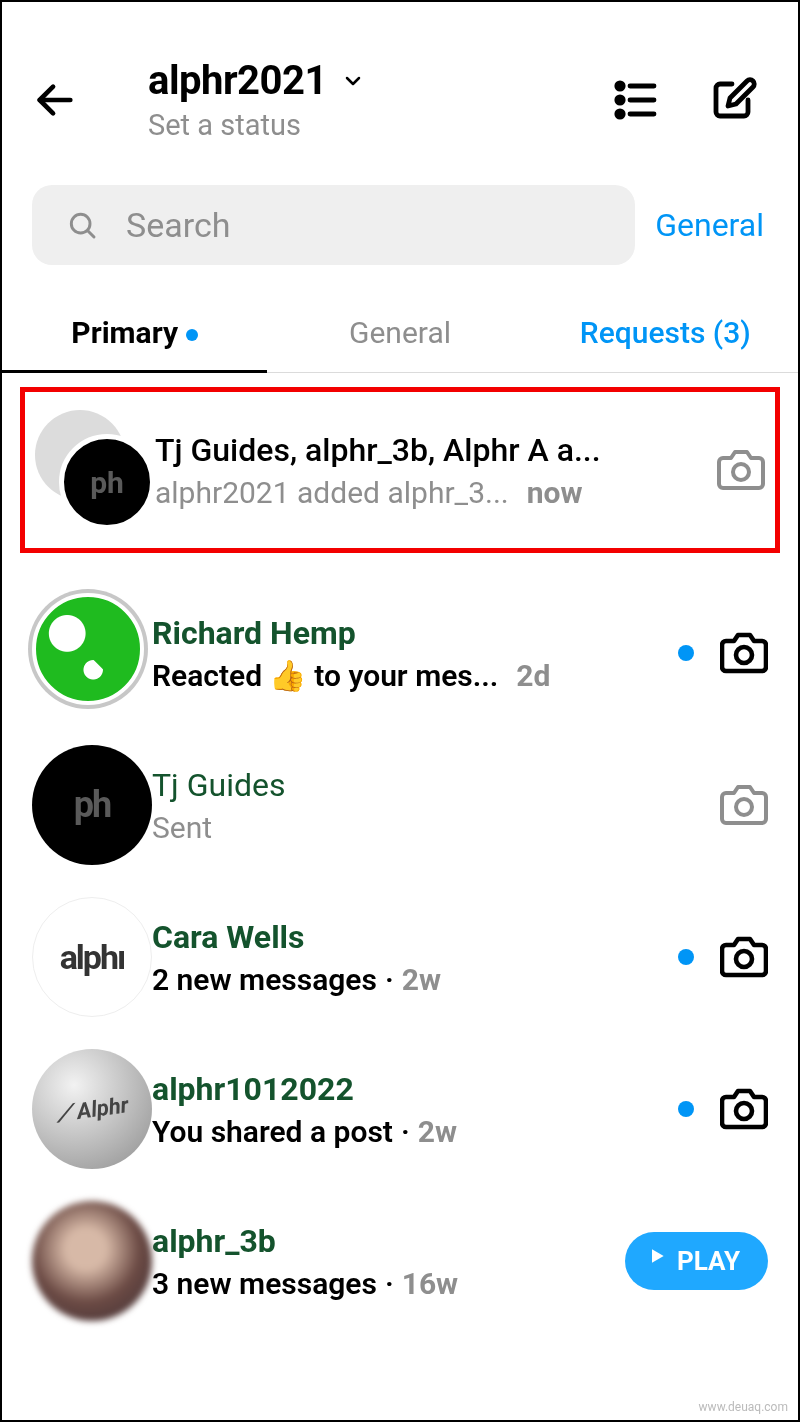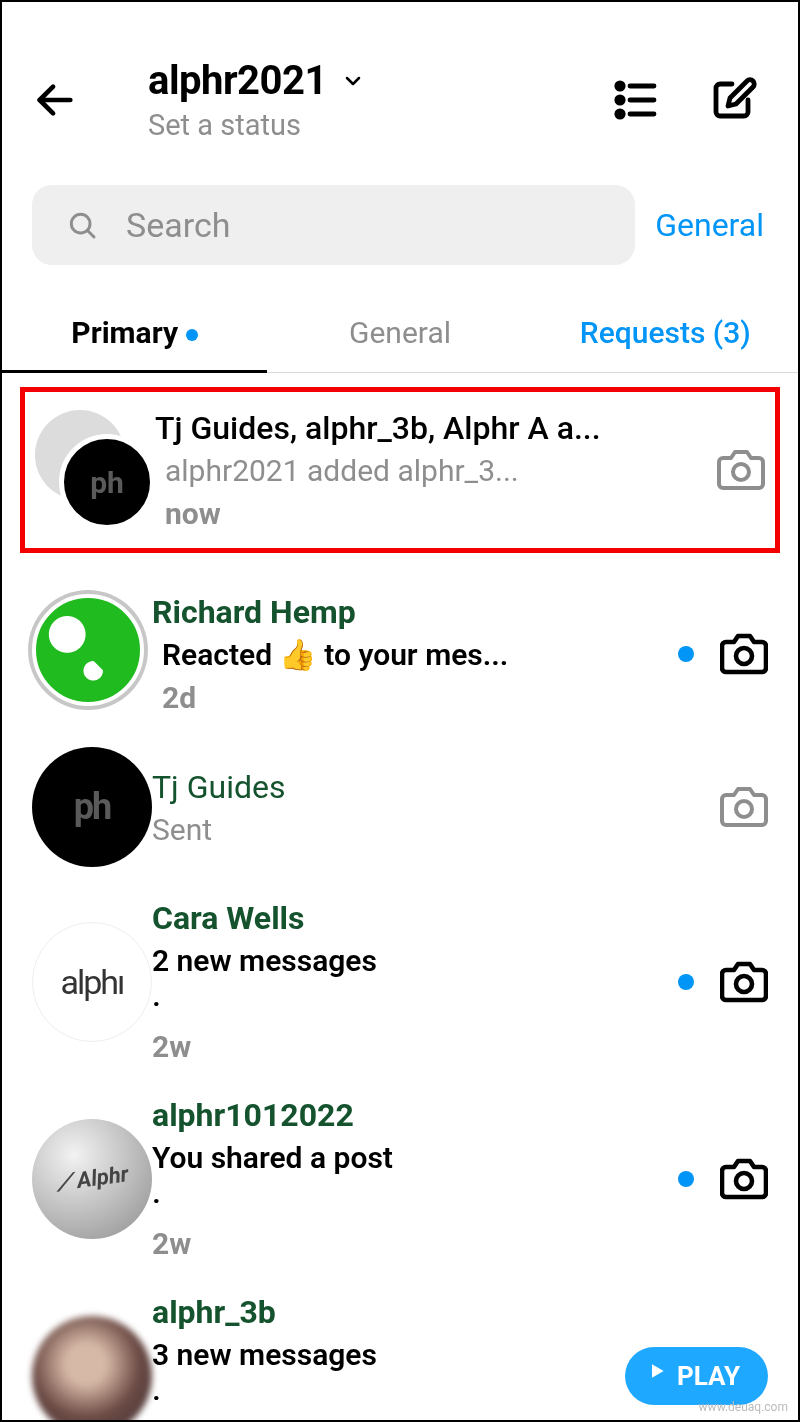--- a/index.html
+++ b/index.html
@@ -87,25 +87,25 @@
     content:""; position:absolute; inset:0; border-radius:50%;
     background:
       radial-gradient(circle at 30% 35%, #fff 0 18%, transparent 19%),
       radial-gradient(circle at 55% 70%, #fff 0 10%, transparent 11%);
     mix-blend-mode:normal;
     clip-path: polygon(10% 20%, 50% 5%, 70% 35%, 55% 60%, 80% 85%, 40% 95%, 15% 65%);
   }
   .av-black { background:#000; display:flex; align-items:center; justify-content:center;}
   .av-black span{ color:#5a5a5a; font-size:36px; font-weight:700; letter-spacing:-2px;}
   .av-white { background:#fff; border:1px solid #eee; display:flex; align-items:center; justify-content:center;}
-  .av-white span{ color:#333; font-size:34px; font-weight:400; letter-spacing:-2px;}
+  .av-white span{ color:#333; font-size:34px; font-weight:700; letter-spacing:-2px;}
   .av-gray { background: radial-gradient(circle at 35% 30%, #f2f2f2, #8d8d8d); display:flex; align-items:center; justify-content:center;}
   .av-gray span{ color:#444; font-size:22px; font-weight:700; transform:rotate(-8deg); font-style:italic;}
   .av-blur { background: radial-gradient(circle at 45% 40%, #d7b9a7 0 20%, #6b4a44 55%, #3a2d33 100%); filter: blur(3px);}
-  .two-line-flex{ display:flex; align-items:baseline; gap:8px; flex-wrap:nowrap;flex-direction:column;}
+  .two-line-flex{ display:flex; align-items:baseline; gap:8px; flex-wrap:nowrap;}
   .snippet{ white-space:nowrap; overflow:hidden; text-overflow:ellipsis; max-width:100%;}
 </style>
 </head>
 <body>
 
 <div class="header">
   <div class="back-icon">
     <svg viewBox="0 0 24 24" fill="none" stroke="#000" stroke-width="2.4" stroke-linecap="round" stroke-linejoin="round">
         <line x1="20" y1="12" x2="4" y2="12"></line>
         <polyline points="11 5 4 12 11 19"></polyline>

